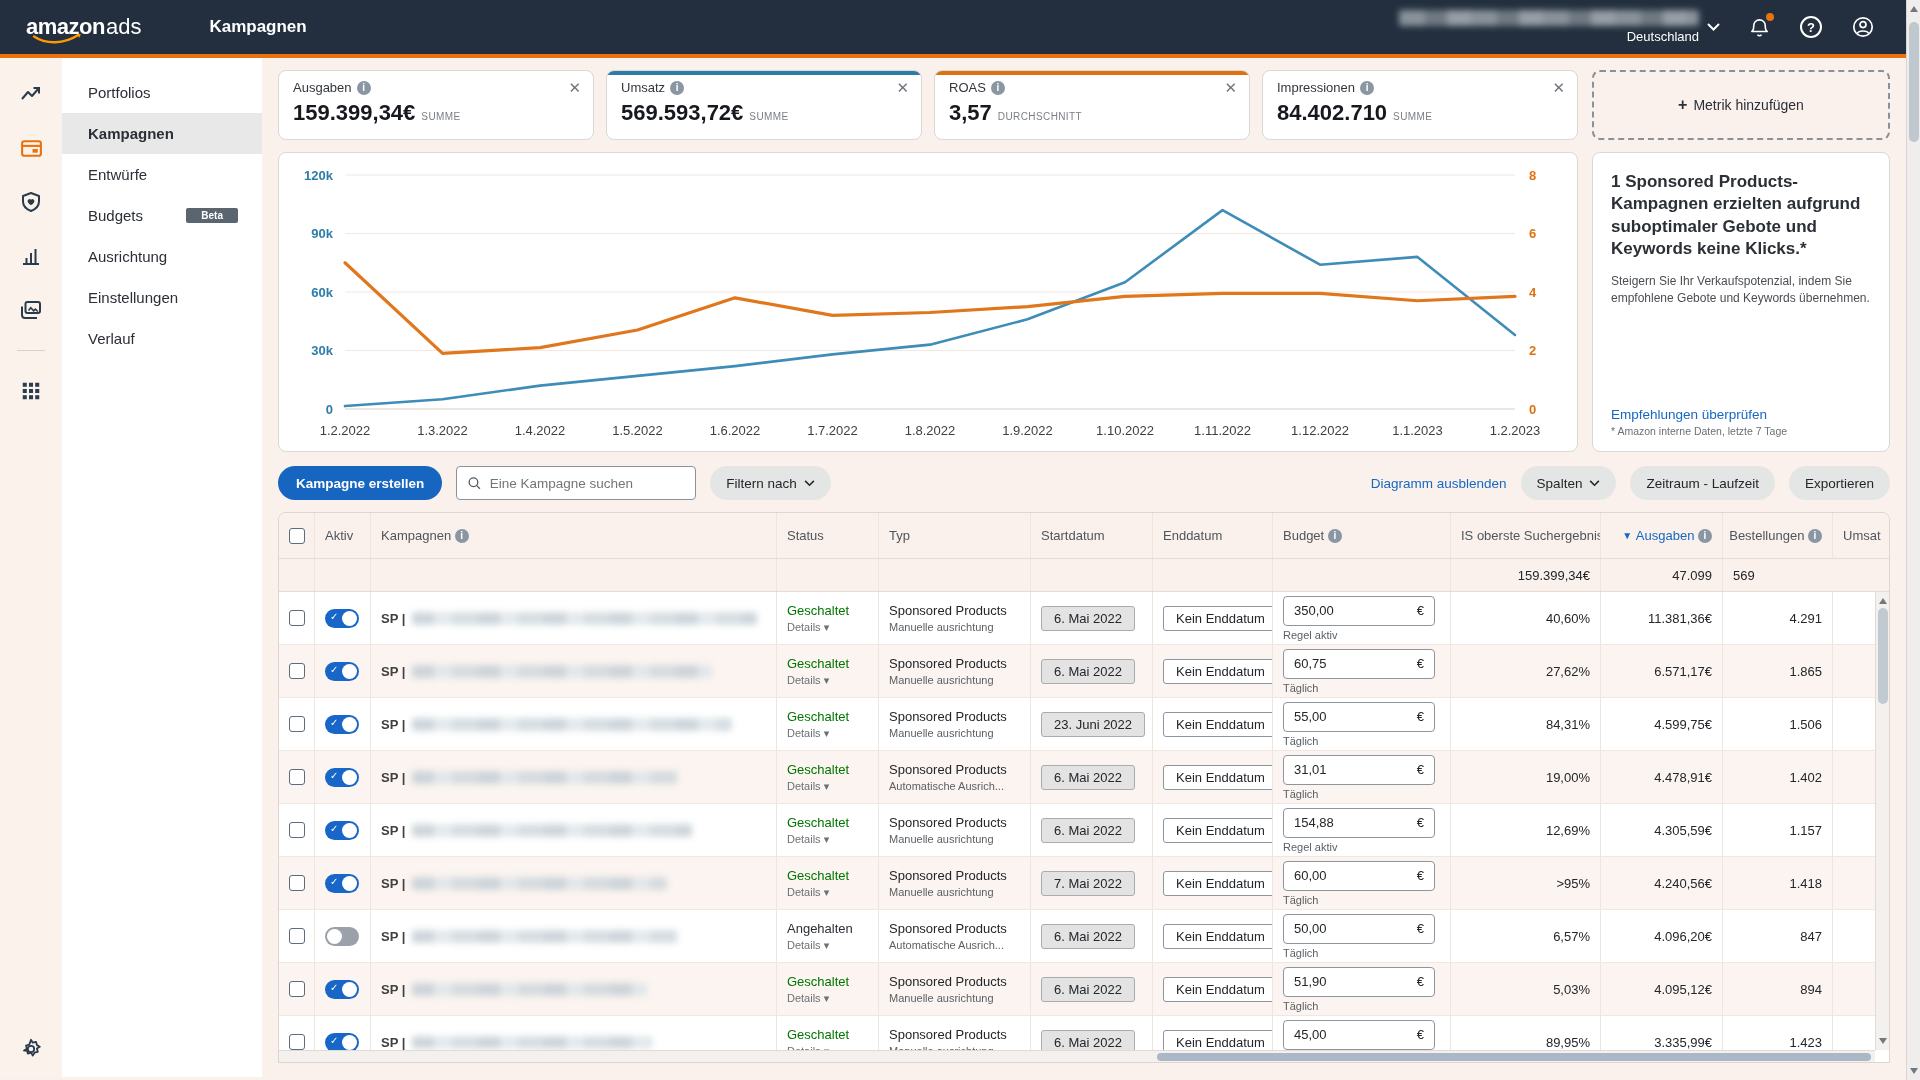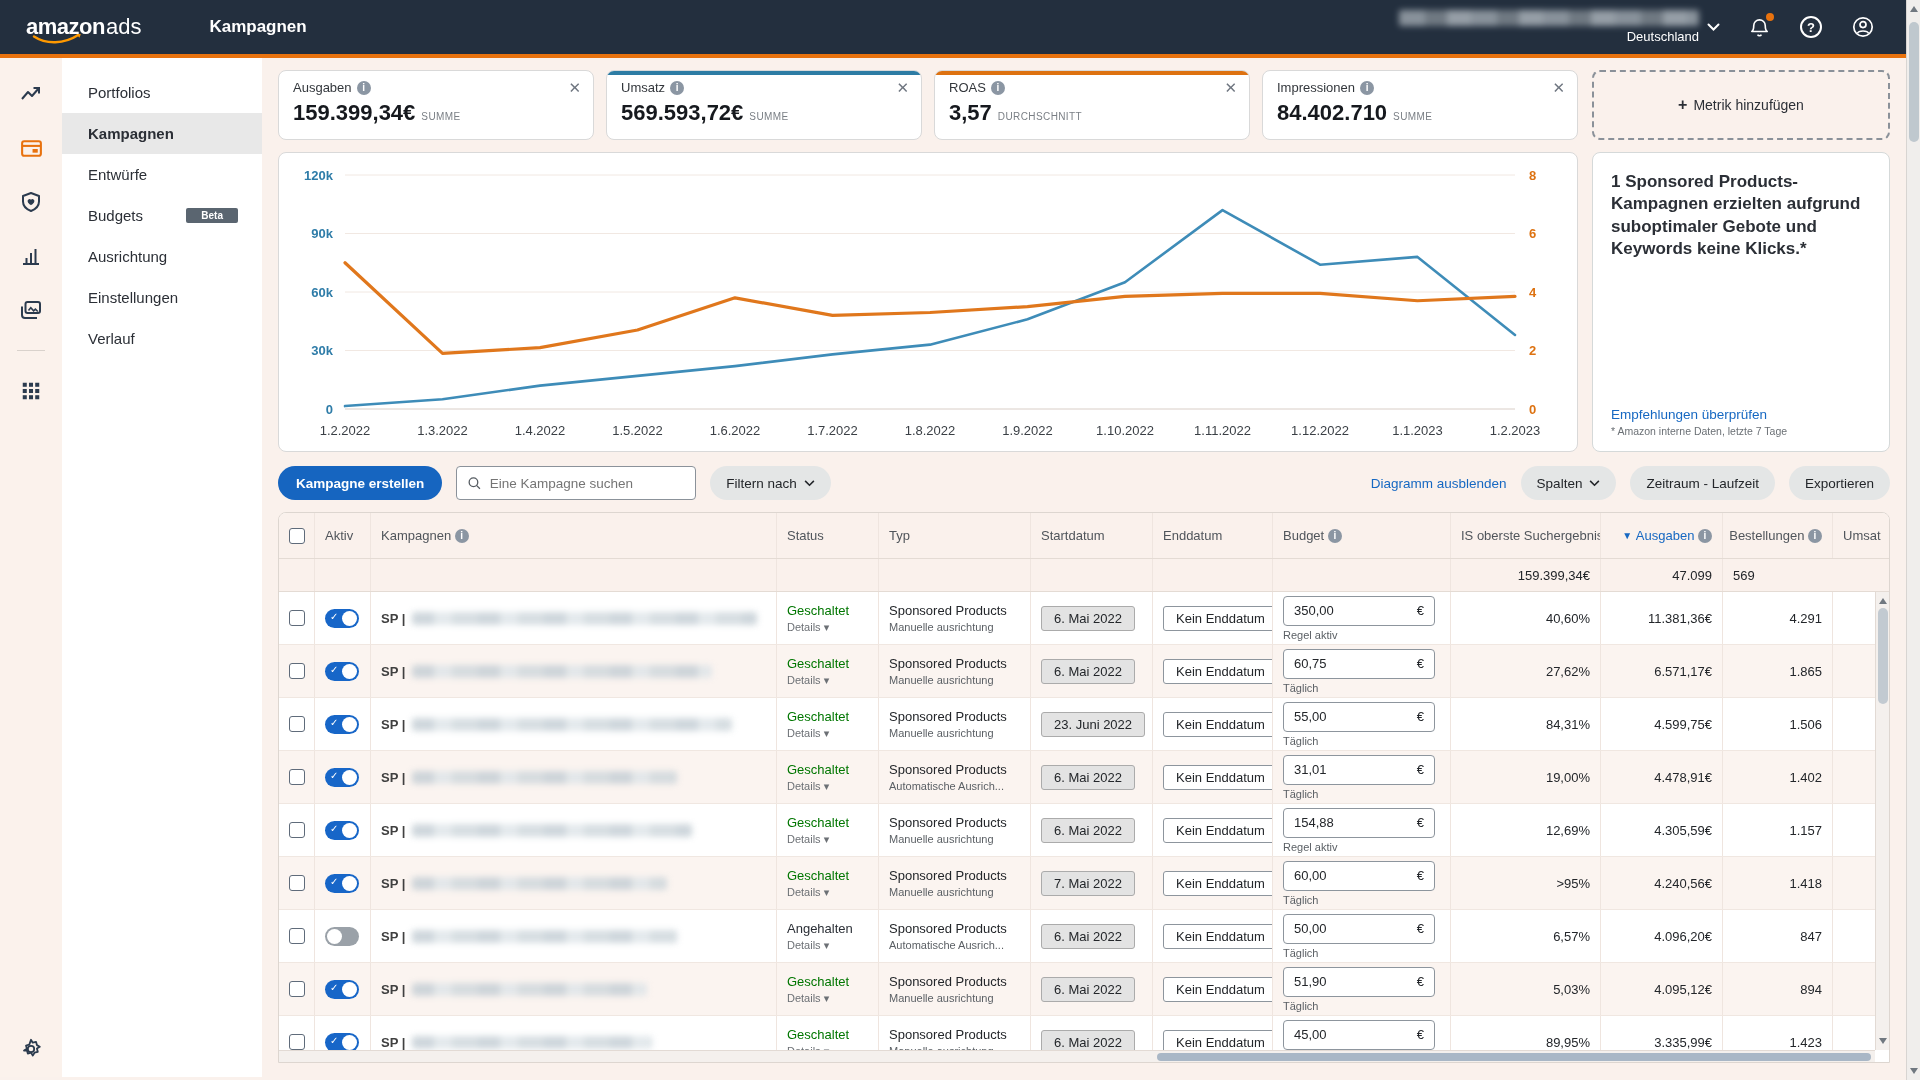--- a/index.html
+++ b/index.html
@@ -364,20 +364,21 @@
               <text x="943.5" y="282" text-anchor="middle" fill="#3A3F45" font-size="13" font-family="Liberation Sans, sans-serif">1.11.2022</text>
               <text x="1041" y="282" text-anchor="middle" fill="#3A3F45" font-size="13" font-family="Liberation Sans, sans-serif">1.12.2022</text>
               <text x="1138.5" y="282" text-anchor="middle" fill="#3A3F45" font-size="13" font-family="Liberation Sans, sans-serif">1.1.2023</text>
               <text x="1236" y="282" text-anchor="middle" fill="#3A3F45" font-size="13" font-family="Liberation Sans, sans-serif">1.2.2023</text>
               <polyline points="66,253.075 163.5,246.25 261,232.6 358.5,222.85 456,213.1 553.5,201.4 651,191.64999999999998 748.5,166.3 846,129.25 943.5,57.099999999999994 1041,111.69999999999999 1138.5,103.9 1236,181.9" fill="none" stroke="#3E8CB8" stroke-width="2.6" stroke-linejoin="round" stroke-linecap="round"></polyline>
               <polyline points="66,109.75 163.5,200.425 261,194.575 358.5,177.02499999999998 456,144.85000000000002 553.5,162.39999999999998 651,159.47500000000002 748.5,153.625 846,143.3875 943.5,140.46249999999998 1041,140.46249999999998 1138.5,147.77499999999998 1236,143.3875" fill="none" stroke="#E0771C" stroke-width="3.2" stroke-linejoin="round" stroke-linecap="round"></polyline>
             </svg></div>
       </div>
       <aside class="reco right-col-w">
         <div class="reco-title">1 Sponsored Products-Kampagnen erzielten aufgrund suboptimaler Gebote und Keywords keine Klicks.*</div>
+        <div class="reco-body">Steigern Sie Ihr Verkaufspotenzial, indem Sie empfohlene Gebote und Keywords übernehmen.</div>
         <div class="reco-link">Empfehlungen überprüfen</div>
         <div class="reco-foot">* Amazon interne Daten, letzte 7 Tage</div>
       </aside>
     </div>
 
     <div class="toolbar">
       <button class="btn-primary">Kampagne erstellen</button>
       <div class="search">
         <svg width="16" height="16" viewBox="0 0 20 20" fill="none" stroke="#555B61" stroke-width="1.8">
           <circle cx="9" cy="9" r="6"></circle>

